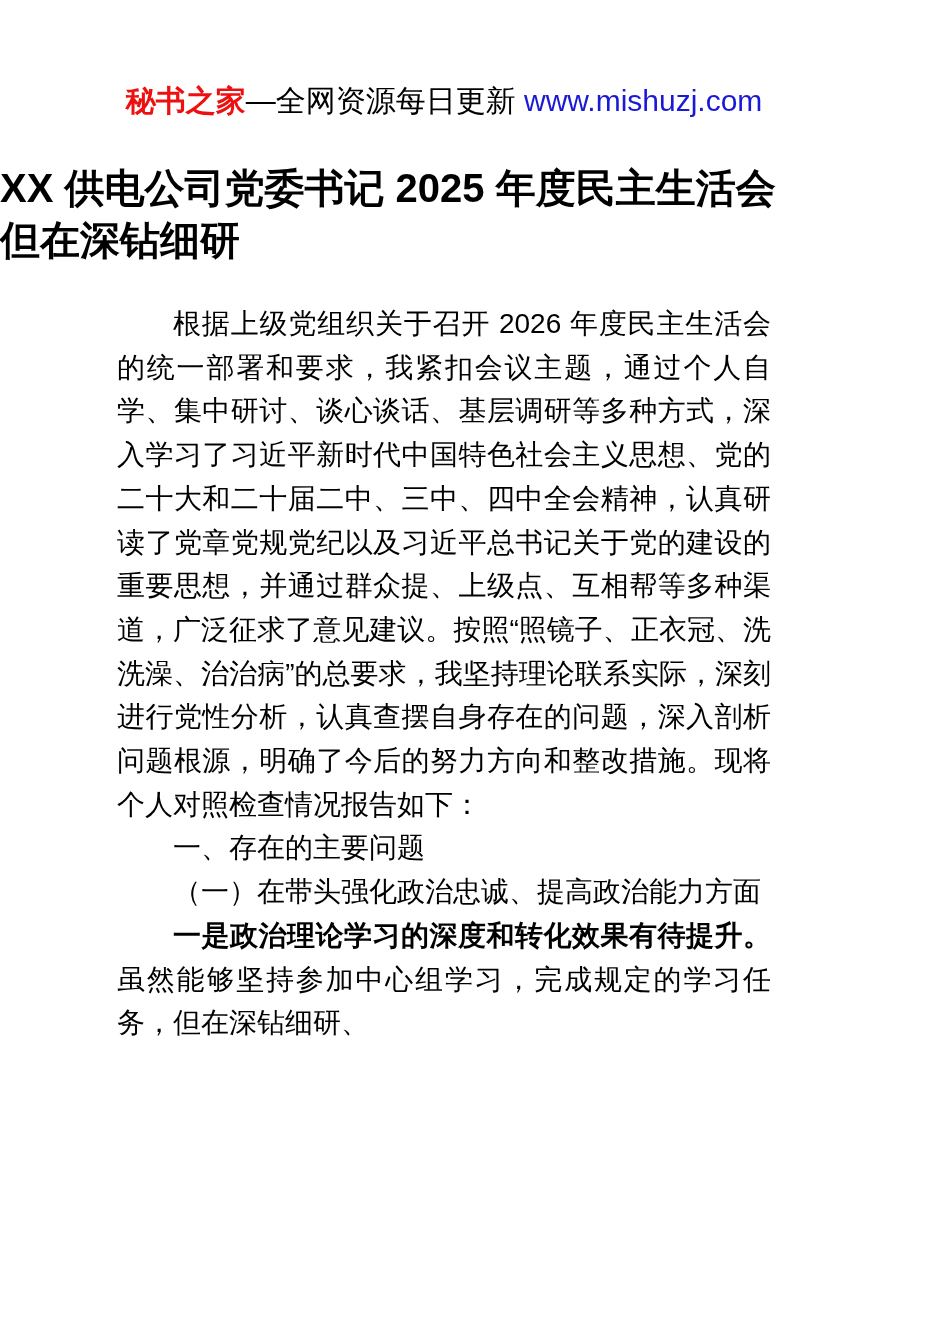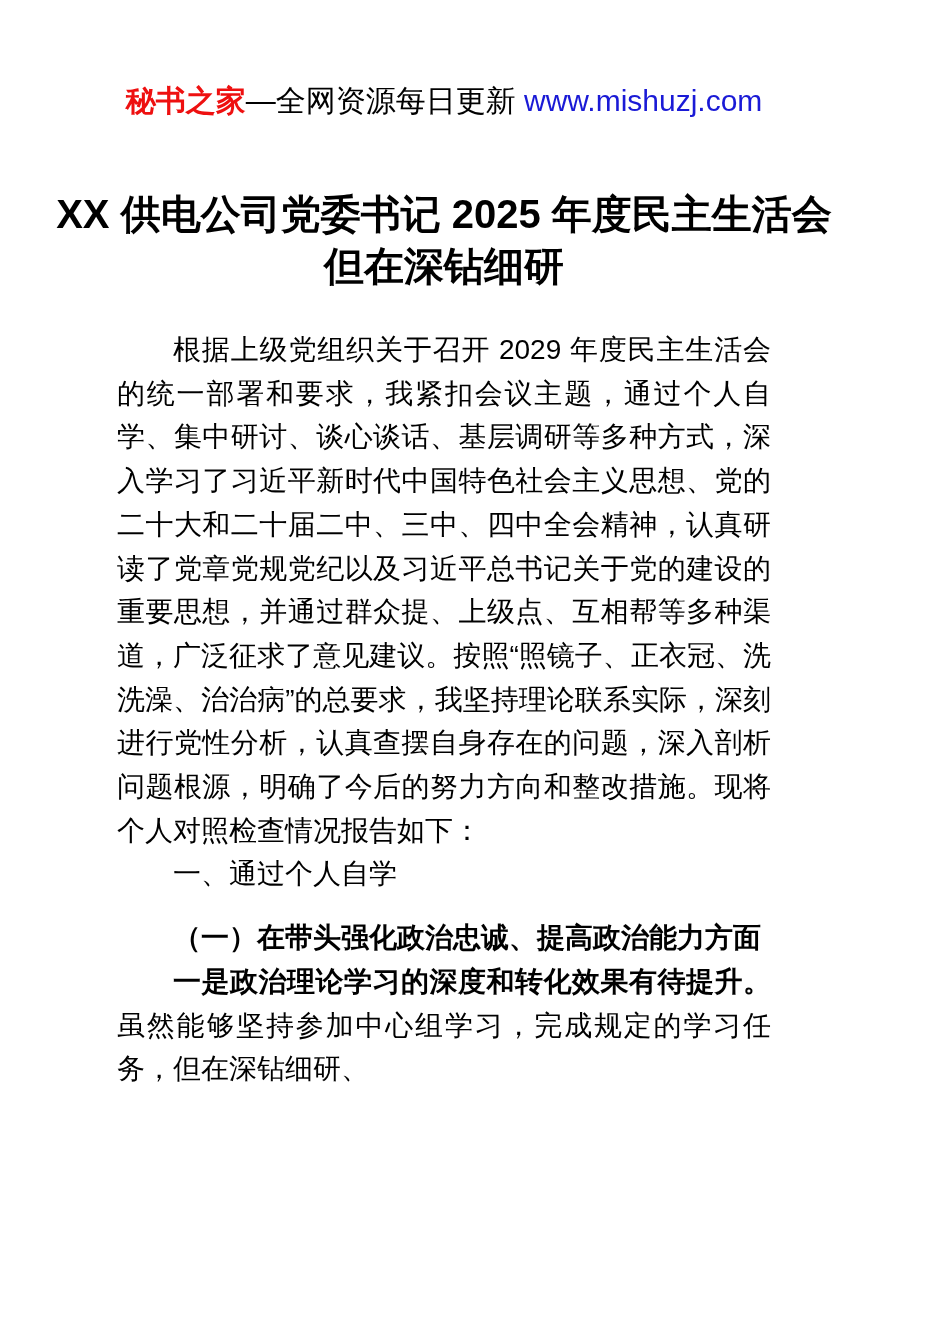--- a/index.html
+++ b/index.html
@@ -28,42 +28,41 @@
     font-weight: bold;
   }
   .site-header .tagline {
     color: #000000;
   }
   .site-header .site-url {
     color: #1a1ad6;
     text-decoration: none;
   }
   .doc-title {
-    margin-top: 70px;
-    text-align: center;
+    margin-top: 44px;
+    text-align: left;
     font-weight: bold;
     font-size: 40px;
     line-height: 52px;
     color: #000000;
   }
   .doc-body {
     margin: 36px 117px 0 117px; 
     font-size: 28px;
     line-height: 43.7px;
     text-align: justify;
     color: #000000;
   }
   .doc-body p {
     margin: 0;
     padding: 0;
     text-indent: 2em;
   }
   .doc-body p.bold-heading {
-    font-weight: bold;
-    margin-top: 20px;
+    font-weight: normal;
   }
   .doc-body .lead-bold {
     font-weight: bold;
     margin-top: 8px;
   }
 </style>
 </head>
 <body>
 
 <div class="page">
@@ -71,19 +70,19 @@
   <div class="site-header">
     <span class="site-name">秘书之家</span><span class="tagline">—全网资源每日更新 </span><span class="site-url">www.mishuzj.com</span>
   </div>
 
   <div class="doc-title">
     <div>XX 供电公司党委书记 2025 年度民主生活会</div>
     <div>但在深钻细研</div>
   </div>
 
   <div class="doc-body">
-    <p>根据上级党组织关于召开 2029 年度民主生活会的统一部署和要求，我紧扣会议主题，通过个人自学、集中研讨、谈心谈话、基层调研等多种方式，深入学习了习近平新时代中国特色社会主义思想、党的二十大和二十届二中、三中、四中全会精神，认真研读了党章党规党纪以及习近平总书记关于党的建设的重要思想，并通过群众提、上级点、互相帮等多种渠道，广泛征求了意见建议。按照“照镜子、正衣冠、洗洗澡、治治病”的总要求，我坚持理论联系实际，深刻进行党性分析，认真查摆自身存在的问题，深入剖析问题根源，明确了今后的努力方向和整改措施。现将个人对照检查情况报告如下：</p>
-    <p>一、通过个人自学</p>
+    <p>根据上级党组织关于召开 2026 年度民主生活会的统一部署和要求，我紧扣会议主题，通过个人自学、集中研讨、谈心谈话、基层调研等多种方式，深入学习了习近平新时代中国特色社会主义思想、党的二十大和二十届二中、三中、四中全会精神，认真研读了党章党规党纪以及习近平总书记关于党的建设的重要思想，并通过群众提、上级点、互相帮等多种渠道，广泛征求了意见建议。按照“照镜子、正衣冠、洗洗澡、治治病”的总要求，我坚持理论联系实际，深刻进行党性分析，认真查摆自身存在的问题，深入剖析问题根源，明确了今后的努力方向和整改措施。现将个人对照检查情况报告如下：</p>
+    <p>一、存在的主要问题</p>
     <p class="bold-heading">（一）在带头强化政治忠诚、提高政治能力方面</p>
     <p><span class="lead-bold">一是政治理论学习的深度和转化效果有待提升。</span><span>虽然能够坚持参加中心组学习，完成规定的学习任务，但在深钻细研、</span></p>
   </div>
 
 </div>
 
 </body></html>

